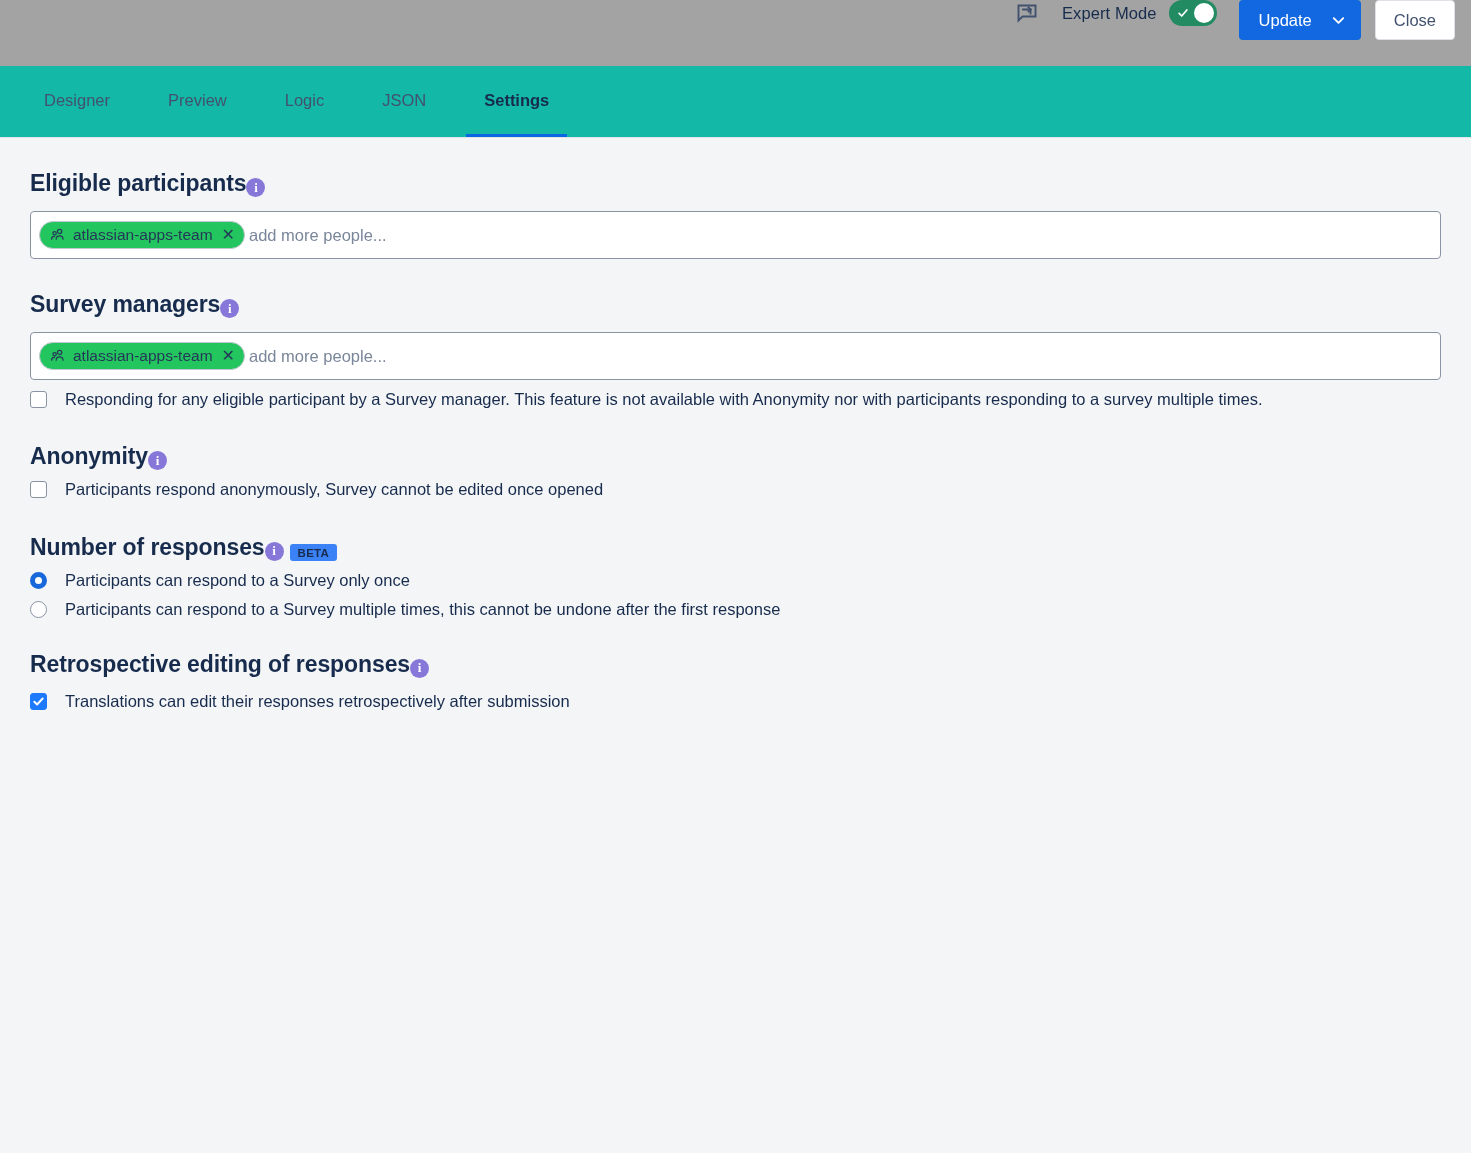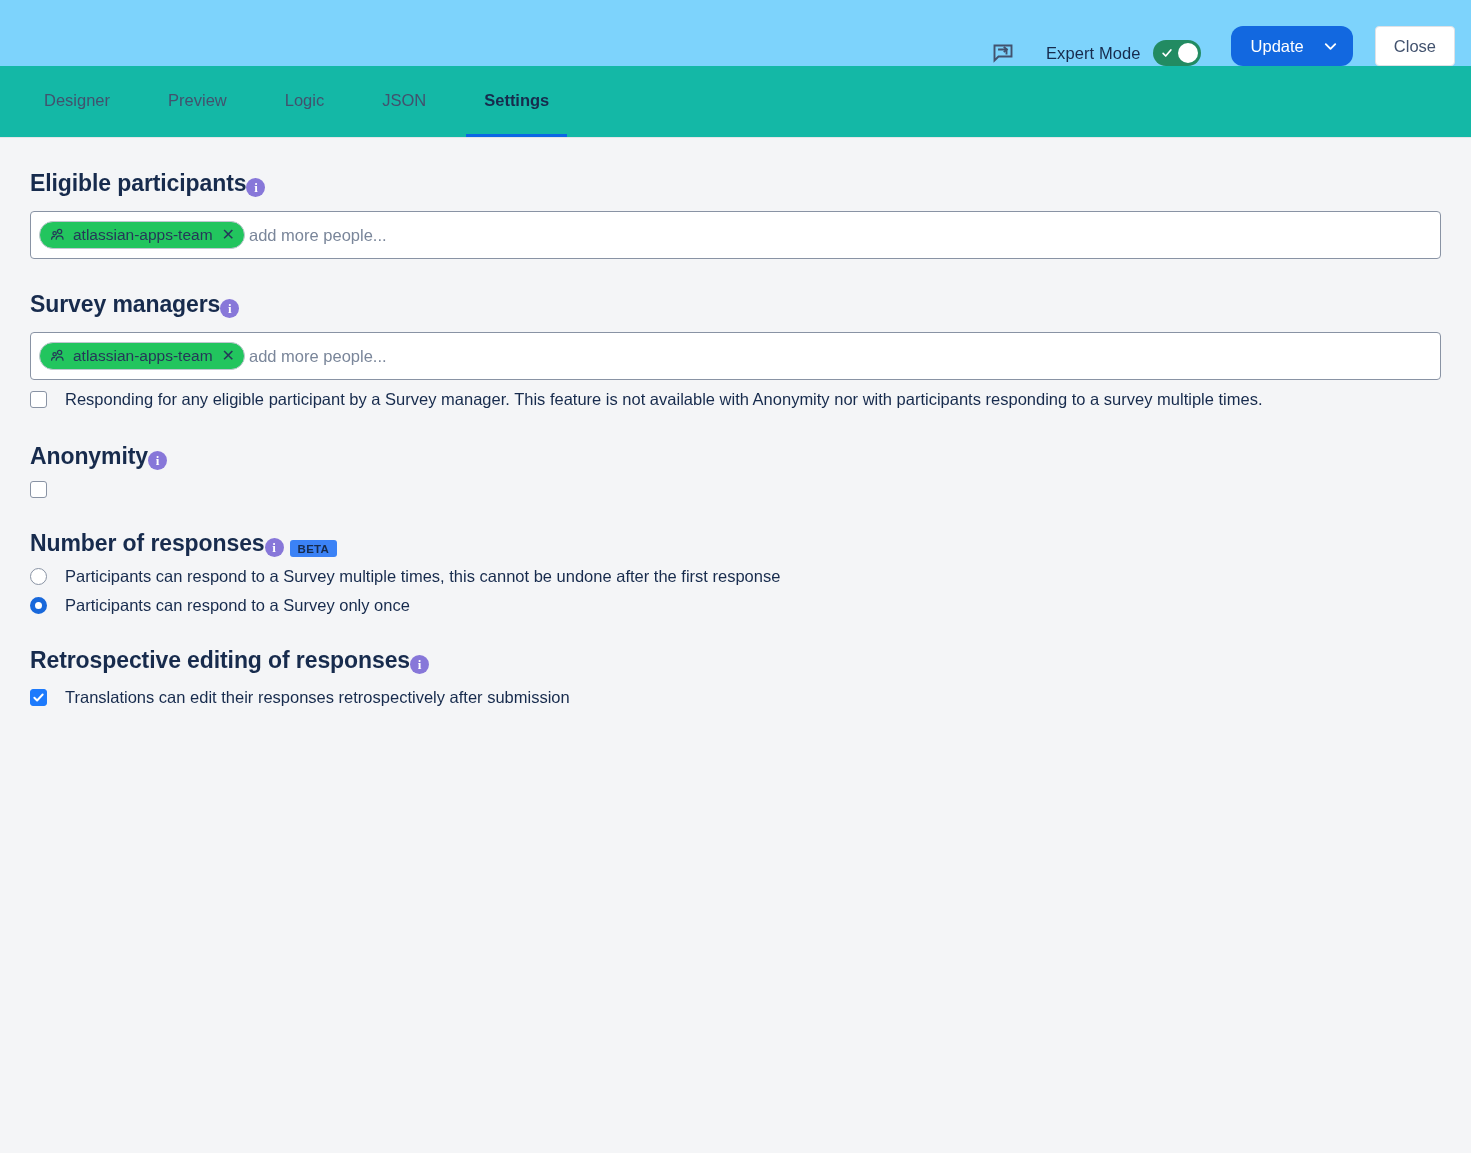--- a/index.html
+++ b/index.html
@@ -9,26 +9,26 @@
     background: #f4f5f7;
     font-family: "Liberation Sans", sans-serif;
     color: #253858;
     overflow: hidden;
   }
 
   
   .topbar {
     position: relative;
     height: 66px;
-    background: #7dd3fc;
-    display: flex;
-    align-items: flex-end;
+    background: #a3a3a3;
+    display: flex;
+    align-items: flex-start;
     justify-content: flex-end;
     padding: 0 16px 0 0;
-    gap: 8px;
+    gap: 0;
   }
   .comment-icon {
     width: 26px; height: 26px;
     margin-right: 22px;
     display: flex; align-items: center; justify-content: center;
     color: #42526e;
   }
   .expert-wrap {
     display: flex; align-items: center; gap: 12px;
     margin-right: 22px;
@@ -69,21 +69,21 @@
     background: #1668d8;
     background: #1267dd;
     background: #1169d9;
     background: #1068db;
     background: #0f6ae0;
     background: #1268e4;
     background: #1369e1;
     background: #1268e0;
     color: #ffffff;
     border: none;
-    border-radius: 12px;
+    border-radius: 4px;
     height: 40px;
     padding: 0 14px 0 20px;
     font-size: 16.5px;
     cursor: pointer;
     margin-right: 14px;
     gap: 18px;
   }
   .btn-update .chev { display: flex; align-items: center; }
   .btn-close {
     height: 40px;
@@ -344,35 +344,36 @@
     <span class="checkbox"></span>
     <span class="cb-label">Responding for any eligible participant by a Survey manager. This feature is not available with Anonymity nor with participants responding to a survey multiple times.</span>
   </div>
 
   <h2 class="section">
     <span>Anonymity</span>
     <span class="info-icon">i</span>
   </h2>
   <div class="cb-row">
     <span class="checkbox"></span>
+    <span class="cb-label">Participants respond anonymously, Survey cannot be edited once opened</span>
   </div>
 
   <h2 class="section">
     <span>Number of responses</span>
     <span class="info-icon">i</span>
     <span class="beta-badge">BETA</span>
   </h2>
   <div class="grp-row">
+    <div class="radio-row">
+      <span class="radio selected"></span>
+      <span class="radio-label">Participants can respond to a Survey only once</span>
+    </div>
     <div class="radio-row">
       <span class="radio"></span>
       <span class="radio-label">Participants can respond to a Survey multiple times, this cannot be undone after the first response</span>
-    </div>
-    <div class="radio-row">
-      <span class="radio selected"></span>
-      <span class="radio-label">Participants can respond to a Survey only once</span>
     </div>
   </div>
 
   <h2 class="section">
     <span>Retrospective editing of responses</span>
     <span class="info-icon">i</span>
   </h2>
   <div class="cb-row tight">
     <span class="checkbox checked">
       <svg width="13" height="13" viewBox="0 0 14 14" fill="none" stroke="#ffffff" stroke-width="2.1" stroke-linecap="round" stroke-linejoin="round">

